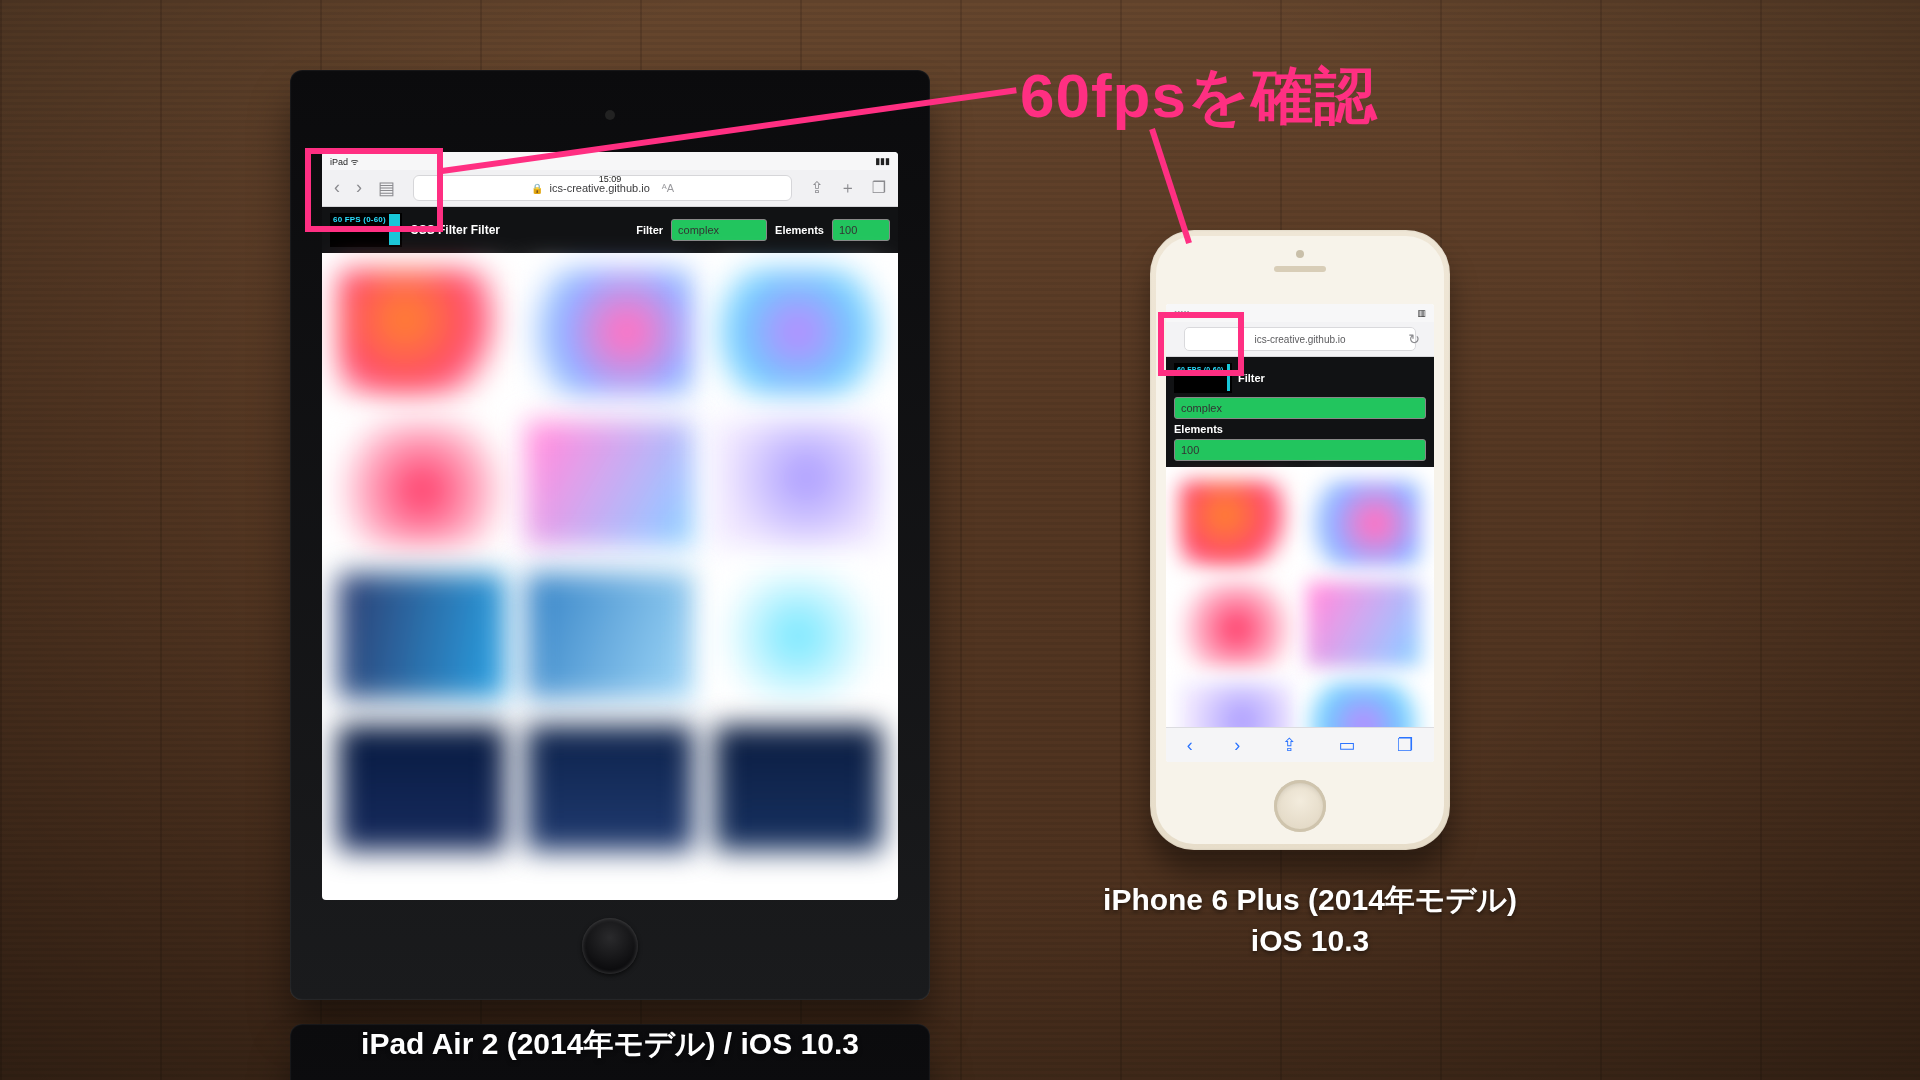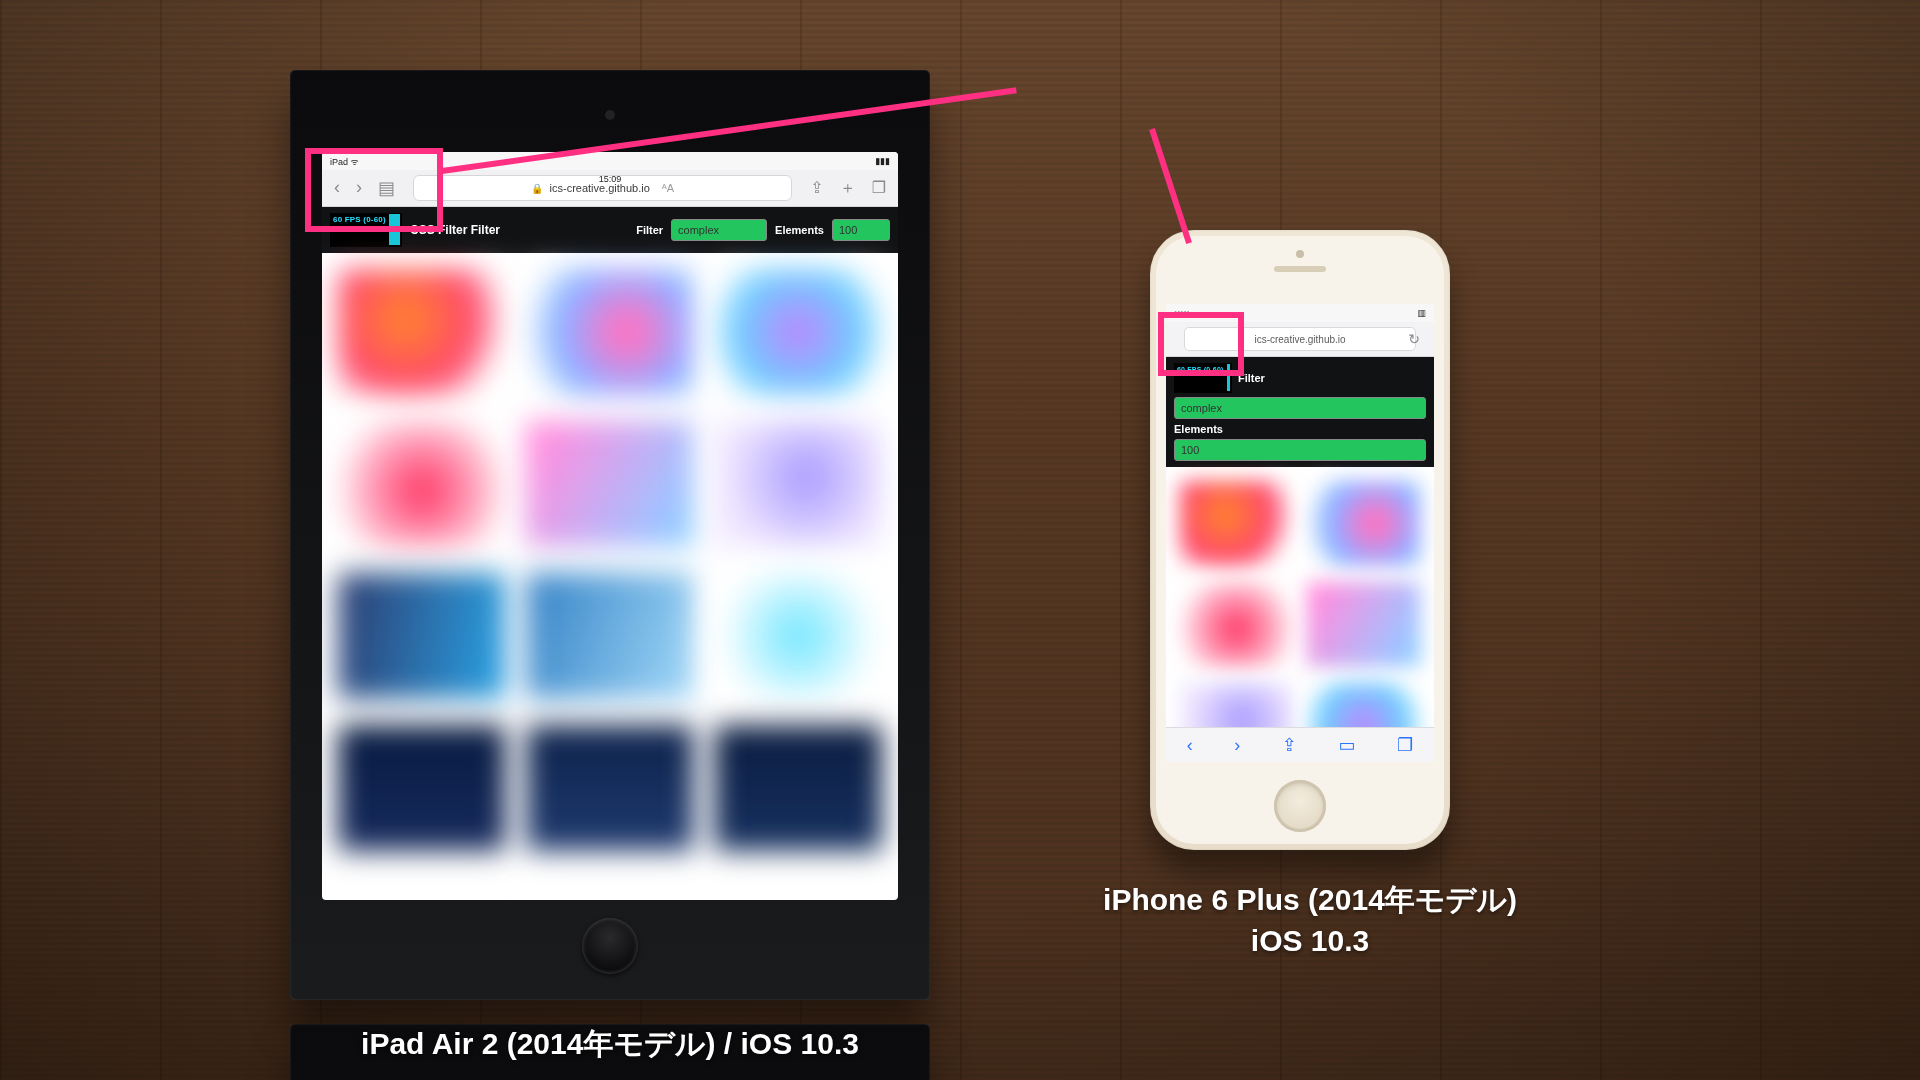--- a/index.html
+++ b/index.html
@@ -7,21 +7,21 @@
   
   .wood{position:absolute;inset:0;background:
     linear-gradient(90deg,rgba(0,0,0,.12) 0 2px,transparent 2px 160px) 0 0/160px 100%,
     linear-gradient(#6a4a32,#5a3d28 40%,#4e3422);
     filter:contrast(1.05) brightness(.95);}
   .grain{position:absolute;inset:0;background:
     repeating-linear-gradient(0deg,rgba(255,255,255,.02) 0 3px,rgba(0,0,0,.04) 3px 6px);mix-blend-mode:overlay;}
   .vig{position:absolute;inset:0;background:radial-gradient(ellipse at 50% 40%,transparent 50%,rgba(0,0,0,.35) 100%);}
 
   
-  .ipad{position:absolute;left:290px;top:70px;width:640px;height:930px;background:linear-gradient(#0b0b0d,#1a1b1d);border-radius:5px;box-shadow:0 30px 40px rgba(0,0,0,.45),inset 0 0 2px rgba(255,255,255,.2);}
+  .ipad{position:absolute;left:290px;top:70px;width:640px;height:930px;background:linear-gradient(#0b0b0d,#1a1b1d);border-radius:12px;box-shadow:0 30px 40px rgba(0,0,0,.45),inset 0 0 2px rgba(255,255,255,.2);}
   .ipad .screen{position:absolute;left:32px;top:82px;right:32px;bottom:100px;background:#fff;border-radius:4px;overflow:hidden;}
   .ipad .home{position:absolute;left:50%;bottom:26px;width:56px;height:56px;margin-left:-28px;border-radius:50%;background:radial-gradient(circle at 50% 35%,#2a2a2c,#0c0c0e 70%);box-shadow:inset 0 0 4px rgba(255,255,255,.25),0 2px 4px rgba(0,0,0,.6);}
   .ipad .cam{position:absolute;left:50%;top:40px;width:10px;height:10px;margin-left:-5px;border-radius:50%;background:#222;}
 
   
   .iphone{position:absolute;left:1150px;top:230px;width:300px;height:620px;border-radius:44px;background:linear-gradient(#efe6d6,#e7ddca);box-shadow:0 22px 28px rgba(0,0,0,.4),inset 0 0 2px rgba(0,0,0,.15);}
   .iphone .bezel{position:absolute;inset:6px;border-radius:38px;background:#f7f3ea;}
   .iphone .screen{position:absolute;left:16px;top:74px;right:16px;bottom:88px;background:#fff;border-radius:3px;overflow:hidden;}
   .iphone .home{position:absolute;left:50%;bottom:18px;width:52px;height:52px;margin-left:-26px;border-radius:50%;background:radial-gradient(circle at 50% 40%,#f3ecdd,#ddd2bd);box-shadow:inset 0 0 0 3px #cfc4ad,inset 0 3px 6px rgba(0,0,0,.15);}
   .iphone .spk{position:absolute;left:50%;top:36px;width:52px;height:6px;margin-left:-26px;border-radius:3px;background:#d8cdb7;}
@@ -214,19 +214,20 @@
       </div>
     </div>
     <div class="home"></div>
   </div>
 
   <div class="hl a"></div>
   <div class="hl b"></div>
   <div class="line l1"></div>
   <div class="line l2"></div>
 
+  <div class="call main">60fpsを確認</div>
 
   <div class="cap ipad">iPad Air 2 (2014年モデル) / iOS 10.3</div>
   <div class="cap iph">
     <span>iPhone 6 Plus  (2014年モデル)</span><br>
     <span>iOS 10.3</span>
   </div>
 </div>
 
 </body></html>

